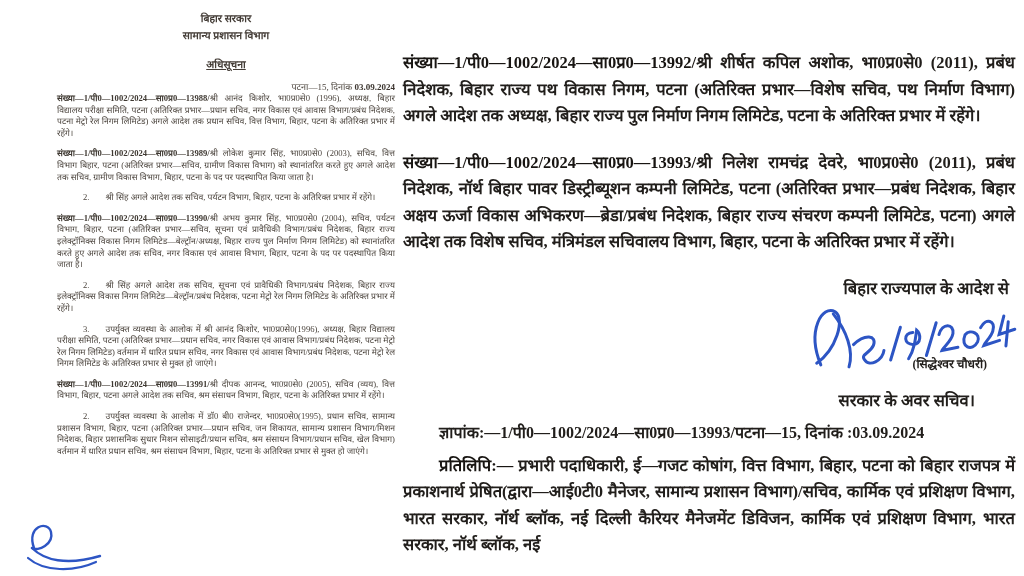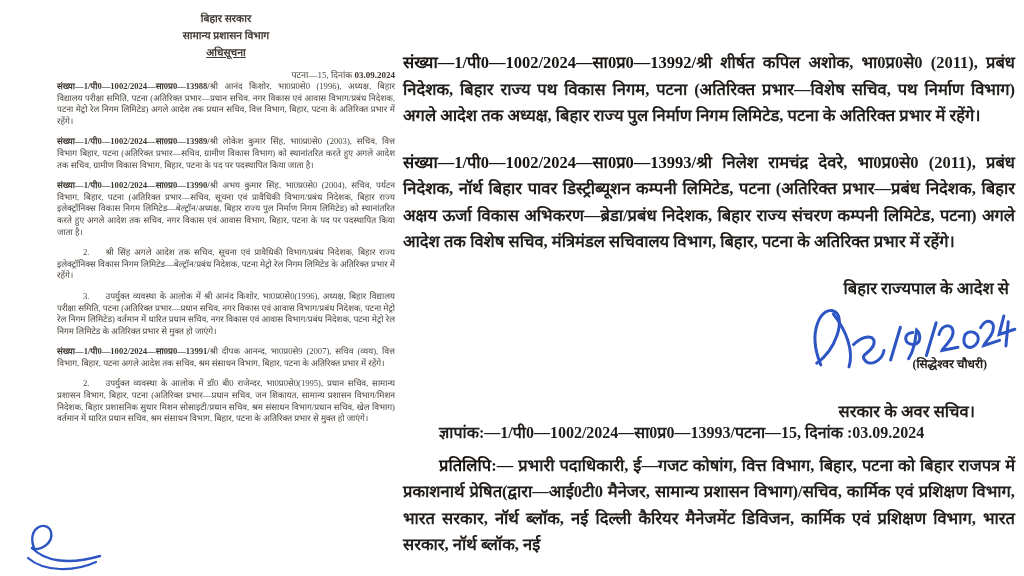--- a/index.html
+++ b/index.html
@@ -5,21 +5,21 @@
   html,body{margin:0;padding:0;background:#e9e9e9;}
   .stage{
     position:relative;width:1024px;height:576px;overflow:hidden;
     background:#ffffff;
     font-family:"Liberation Serif","DejaVu Serif",serif;
   }
   
   .left-page{position:absolute;left:0;top:0;width:400px;height:428px;background:#fff;}
   .left-content{position:absolute;left:57px;top:10px;width:338px;color:#4a433c;}
   .lp-head{text-align:center;font-size:10.5px;font-weight:700;line-height:17px;color:#443d37;}
-  .lp-head .underlined{text-decoration:underline;display:inline-block;margin-top:0;}
+  .lp-head .underlined{text-decoration:underline;display:inline-block;margin-top:12px;}
   .lp-dateline{text-align:right;font-size:9px;margin-top:7px;color:#4a433c;}
   .lp-dateline b{color:#3c352f;}
   .lp p{
     margin:0 0 9px 0;font-size:8.6px;line-height:11.6px;
     text-align:justify;color:#4a433c;
   }
   .lp p.numbered{text-indent:26px;}
   .lead{font-weight:700;color:#3e3831;}
   .pnum{font-weight:400;margin-right:16px;}
   
@@ -27,21 +27,21 @@
   .right-content{position:absolute;left:0;top:50px;width:612px;color:#211e1b;}
   .rp p{
     margin:0 0 20px 0;font-size:16.5px;line-height:26.5px;
     text-align:justify;font-weight:600;color:#211e1b;
   }
   .rp .lead{font-weight:700;color:#181512;}
   .sig-order{ text-align:right;font-size:16.5px;font-weight:700;margin:2px 6px 0 0;}
   .sig-wrap{position:relative;height:118px;}
   .sig-svg{position:absolute;right:-4px;top:-6px;width:230px;height:86px;transform:rotate(-4deg);}
   .sig-name{position:absolute;right:28px;top:56px;font-size:12px;font-weight:700;text-align:center;}
-  .sig-desig{position:absolute;right:40px;top:100px;font-size:16.5px;font-weight:700;text-align:center;}
+  .sig-desig{position:absolute;right:40px;top:89px;font-size:16.5px;font-weight:700;text-align:center;}
   .memo-line{font-size:16px;font-weight:700;margin:4px 0 10px 36px;}
   .copy-para{
     font-size:16.5px;line-height:25px;font-weight:600;text-align:justify;
     text-indent:36px;margin:0;
   }
   
   .tick-svg{position:absolute;left:4px;top:518px;width:110px;height:58px;}
 </style>
 </head>
 <body>
@@ -59,31 +59,34 @@
         <span>पटना—15, दिनांक</span>
         <b>03.09.2024</b>
       </div>
 
       <p>
         <span class="lead">संख्या—1/पी0—1002/2024—सा0प्र0—13988/</span><span>श्री आनंद किशोर, भा0प्र0से0 (1996), अध्यक्ष, बिहार विद्यालय परीक्षा समिति, पटना (अतिरिक्त प्रभार—प्रधान सचिव, नगर विकास एवं आवास विभाग/प्रबंध निदेशक, पटना मेट्रो रेल निगम लिमिटेड) अगले आदेश तक प्रधान सचिव, वित्त विभाग, बिहार, पटना के अतिरिक्त प्रभार में रहेंगे।</span>
       </p>
       <p>
         <span class="lead">संख्या—1/पी0—1002/2024—सा0प्र0—13989/</span><span>श्री लोकेश कुमार सिंह, भा0प्र0से0 (2003), सचिव, वित्त विभाग बिहार, पटना (अतिरिक्त प्रभार—सचिव, ग्रामीण विकास विभाग) को स्थानांतरित करते हुए अगले आदेश तक सचिव, ग्रामीण विकास विभाग, बिहार, पटना के पद पर पदस्थापित किया जाता है।</span>
       </p>
+      <p class="numbered">
+        <span class="pnum">2.</span><span>श्री सिंह अगले आदेश तक सचिव, पर्यटन विभाग, बिहार, पटना के अतिरिक्त प्रभार में रहेंगे।</span>
+      </p>
       <p>
         <span class="lead">संख्या—1/पी0—1002/2024—सा0प्र0—13990/</span><span>श्री अभय कुमार सिंह, भा0प्र0से0 (2004), सचिव, पर्यटन विभाग, बिहार, पटना (अतिरिक्त प्रभार—सचिव, सूचना एवं प्रावैधिकी विभाग/प्रबंध निदेशक, बिहार राज्य इलेक्ट्रॉनिक्स विकास निगम लिमिटेड—बेल्ट्रॉन/अध्यक्ष, बिहार राज्य पुल निर्माण निगम लिमिटेड) को स्थानांतरित करते हुए अगले आदेश तक सचिव, नगर विकास एवं आवास विभाग, बिहार, पटना के पद पर पदस्थापित किया जाता है।</span>
       </p>
       <p class="numbered">
         <span class="pnum">2.</span><span>श्री सिंह अगले आदेश तक सचिव, सूचना एवं प्रावैधिकी विभाग/प्रबंध निदेशक, बिहार राज्य इलेक्ट्रॉनिक्स विकास निगम लिमिटेड—बेल्ट्रॉन/प्रबंध निदेशक, पटना मेट्रो रेल निगम लिमिटेड के अतिरिक्त प्रभार में रहेंगे।</span>
       </p>
       <p class="numbered">
         <span class="pnum">3.</span><span>उपर्युक्त व्यवस्था के आलोक में श्री आनंद किशोर, भा0प्र0से0(1996), अध्यक्ष, बिहार विद्यालय परीक्षा समिति, पटना (अतिरिक्त प्रभार—प्रधान सचिव, नगर विकास एवं आवास विभाग/प्रबंध निदेशक, पटना मेट्रो रेल निगम लिमिटेड) वर्तमान में धारित प्रधान सचिव, नगर विकास एवं आवास विभाग/प्रबंध निदेशक, पटना मेट्रो रेल निगम लिमिटेड के अतिरिक्त प्रभार से मुक्त हो जाएंगे।</span>
       </p>
       <p>
-        <span class="lead">संख्या—1/पी0—1002/2024—सा0प्र0—13991/</span><span>श्री दीपक आनन्द, भा0प्र0से9 (2007), सचिव (व्यय), वित्त विभाग, बिहार, पटना अगले आदेश तक सचिव, श्रम संसाधन विभाग, बिहार, पटना के अतिरिक्त प्रभार में रहेंगे।</span>
+        <span class="lead">संख्या—1/पी0—1002/2024—सा0प्र0—13991/</span><span>श्री दीपक आनन्द, भा0प्र0से0 (2005), सचिव (व्यय), वित्त विभाग, बिहार, पटना अगले आदेश तक सचिव, श्रम संसाधन विभाग, बिहार, पटना के अतिरिक्त प्रभार में रहेंगे।</span>
       </p>
       <p class="numbered">
         <span class="pnum">2.</span><span>उपर्युक्त व्यवस्था के आलोक में डॉ0 बी0 राजेन्दर, भा0प्र0से0(1995), प्रधान सचिव, सामान्य प्रशासन विभाग, बिहार, पटना (अतिरिक्त प्रभार—प्रधान सचिव, जन शिकायत, सामान्य प्रशासन विभाग/मिशन निदेशक, बिहार प्रशासनिक सुधार मिशन सोसाइटी/प्रधान सचिव, श्रम संसाधन विभाग/प्रधान सचिव, खेल विभाग) वर्तमान में धारित प्रधान सचिव, श्रम संसाधन विभाग, बिहार, पटना के अतिरिक्त प्रभार से मुक्त हो जाएंगे।</span>
       </p>
     </div>
 
     <svg class="tick-svg" viewBox="0 0 110 58" fill="none">
       <path d="M30,30 C22,8 44,2 47,14 C50,26 34,34 28,30" stroke="#2d55c4" stroke-width="2.4" stroke-linecap="round"></path>
       <path d="M28,30 C40,42 62,48 96,38" stroke="#2d55c4" stroke-width="2.4" stroke-linecap="round"></path>
       <path d="M24,40 C40,54 70,54 92,44" stroke="#2d55c4" stroke-width="2.2" stroke-linecap="round"></path>

